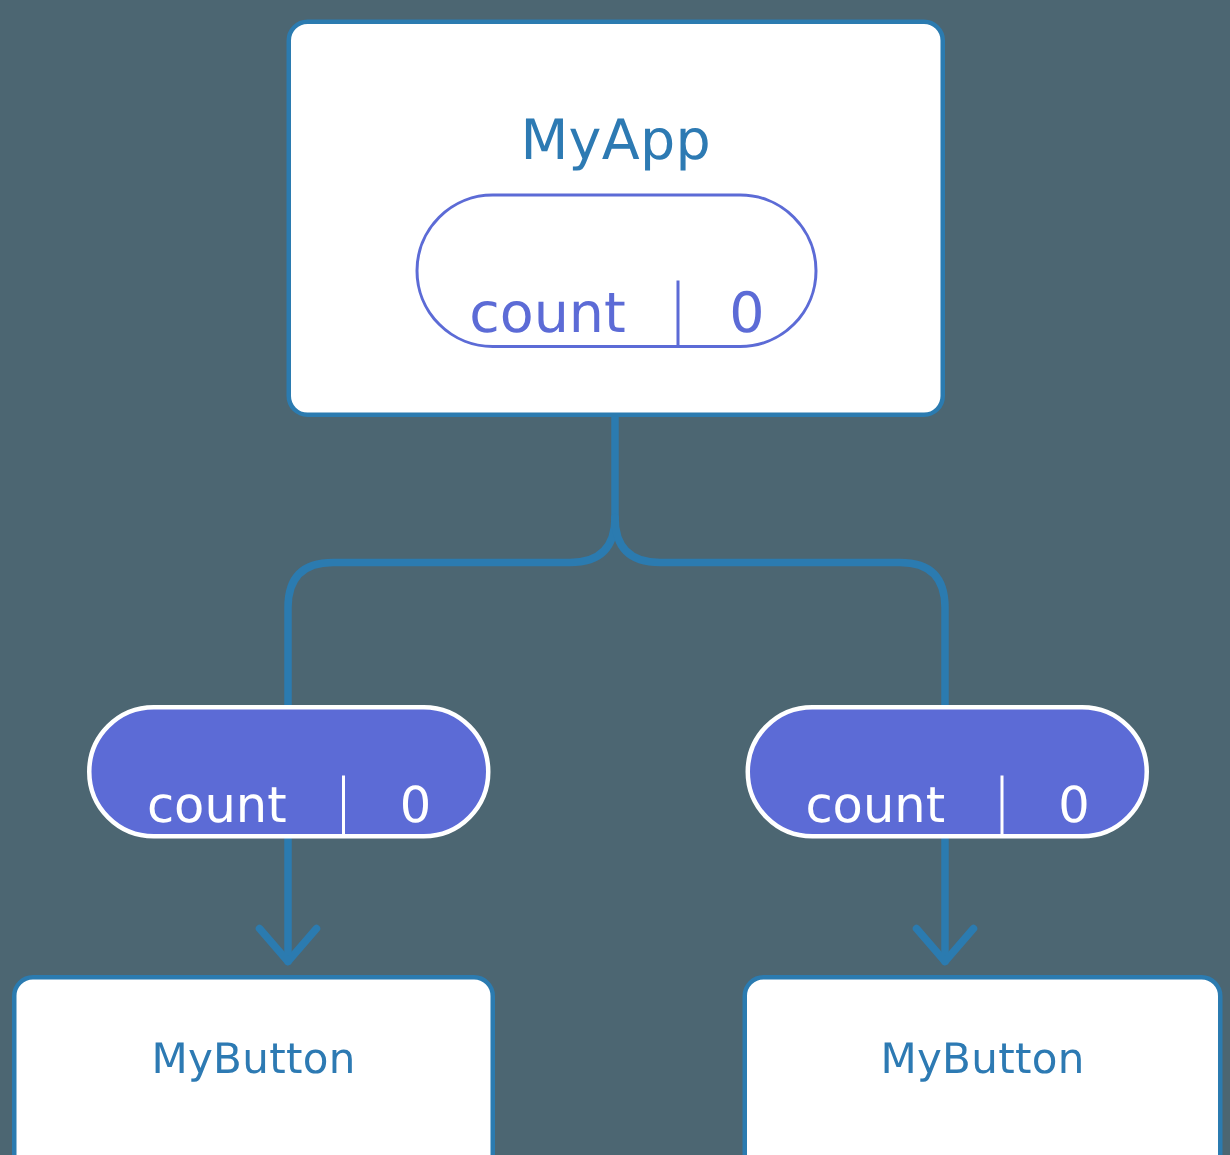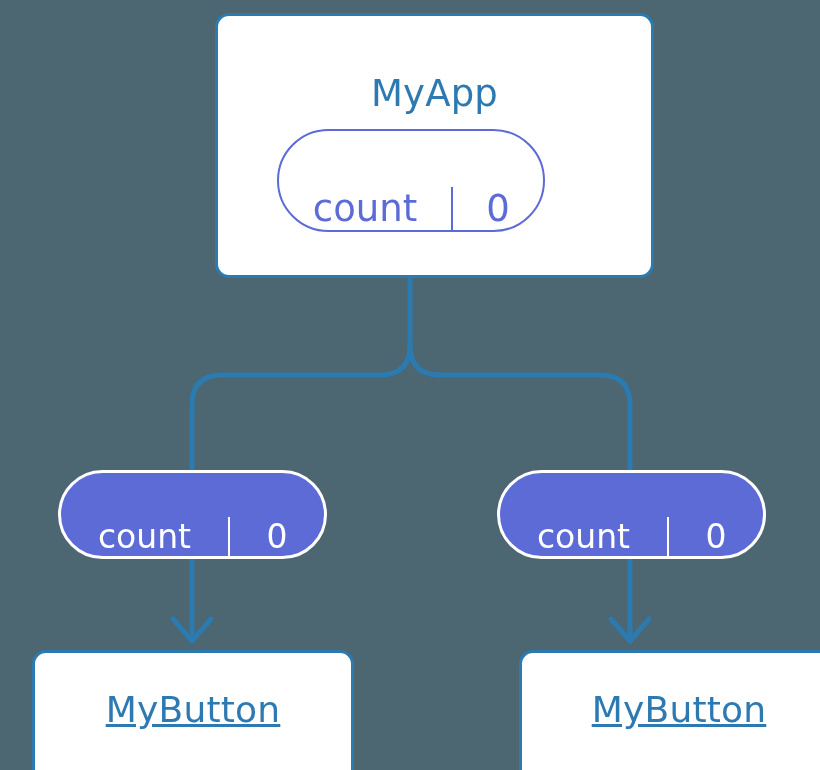--- a/index.html
+++ b/index.html
@@ -28,21 +28,20 @@
     pointer-events: none;
   }
 
   
   .component-box {
     position: absolute;
     background: #ffffff;
     border: 3px solid #2b7bb0;
     border-radius: 14px;
     box-sizing: border-box;
-    margin-left: 24px;
   }
   .component-title {
     position: absolute;
     left: 0;
     right: 0;
     text-align: center;
     color: #2d7ab3;
     font-family: "DejaVu Sans", sans-serif;
     font-weight: 400;
     letter-spacing: 0.2px;
@@ -68,22 +67,21 @@
     top: 650px;
     width: 322px;
   }
   #button-box-right {
     left: 495px;
     top: 650px;
     width: 320px;
   }
   .button-title {
     top: 36px;
-    font-size: 36px;
-    text-decoration: underline;
+    font-size: 28px;
   }
 
   
   .state-pill {
     position: absolute;
     display: flex;
     align-items: flex-end;
     box-sizing: border-box;
     border-radius: 999px;
     overflow: hidden;

